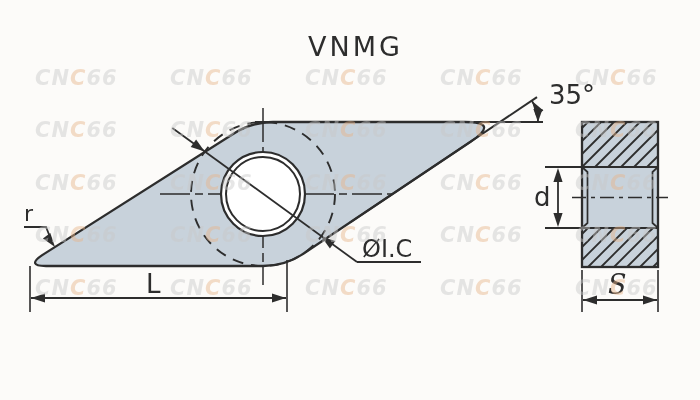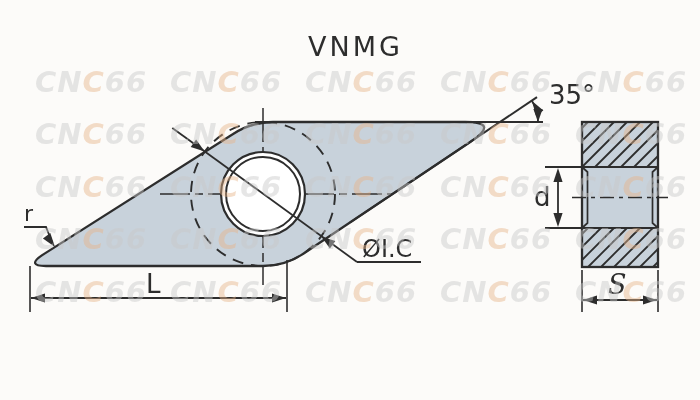--- a/index.html
+++ b/index.html
@@ -11,21 +11,21 @@
   }
   html,body{margin:0;padding:0;}
   body{background:#888;font-family:"DejaVu Sans",sans-serif;}
   .canvas{
     position:relative;width:700px;height:400px;background:var(--bg);
     overflow:hidden;margin:0 auto;
   }
   .wm-layer{position:absolute;inset:0;pointer-events:none;}
   .wm{
     position:absolute;font-family:"DejaVu Sans",sans-serif;
-    font-style:italic;font-weight:800;font-size:29px;line-height:1;
+    font-style:italic;font-weight:800;font-size:21px;line-height:1;
     letter-spacing:1px;opacity:.45;white-space:nowrap;user-select:none;
   }
   .wm .g{color:var(--wm-gray);}
   .wm .a{color:var(--wm-accent);}
   svg{position:absolute;inset:0;}
   svg text{fill:var(--line);}
   .t-title{font-size:27px;letter-spacing:3px;}
   .t-dim{font-size:26px;}
   .t-dim-s{font-size:22px;}
   .t-ic{font-size:24px;}

